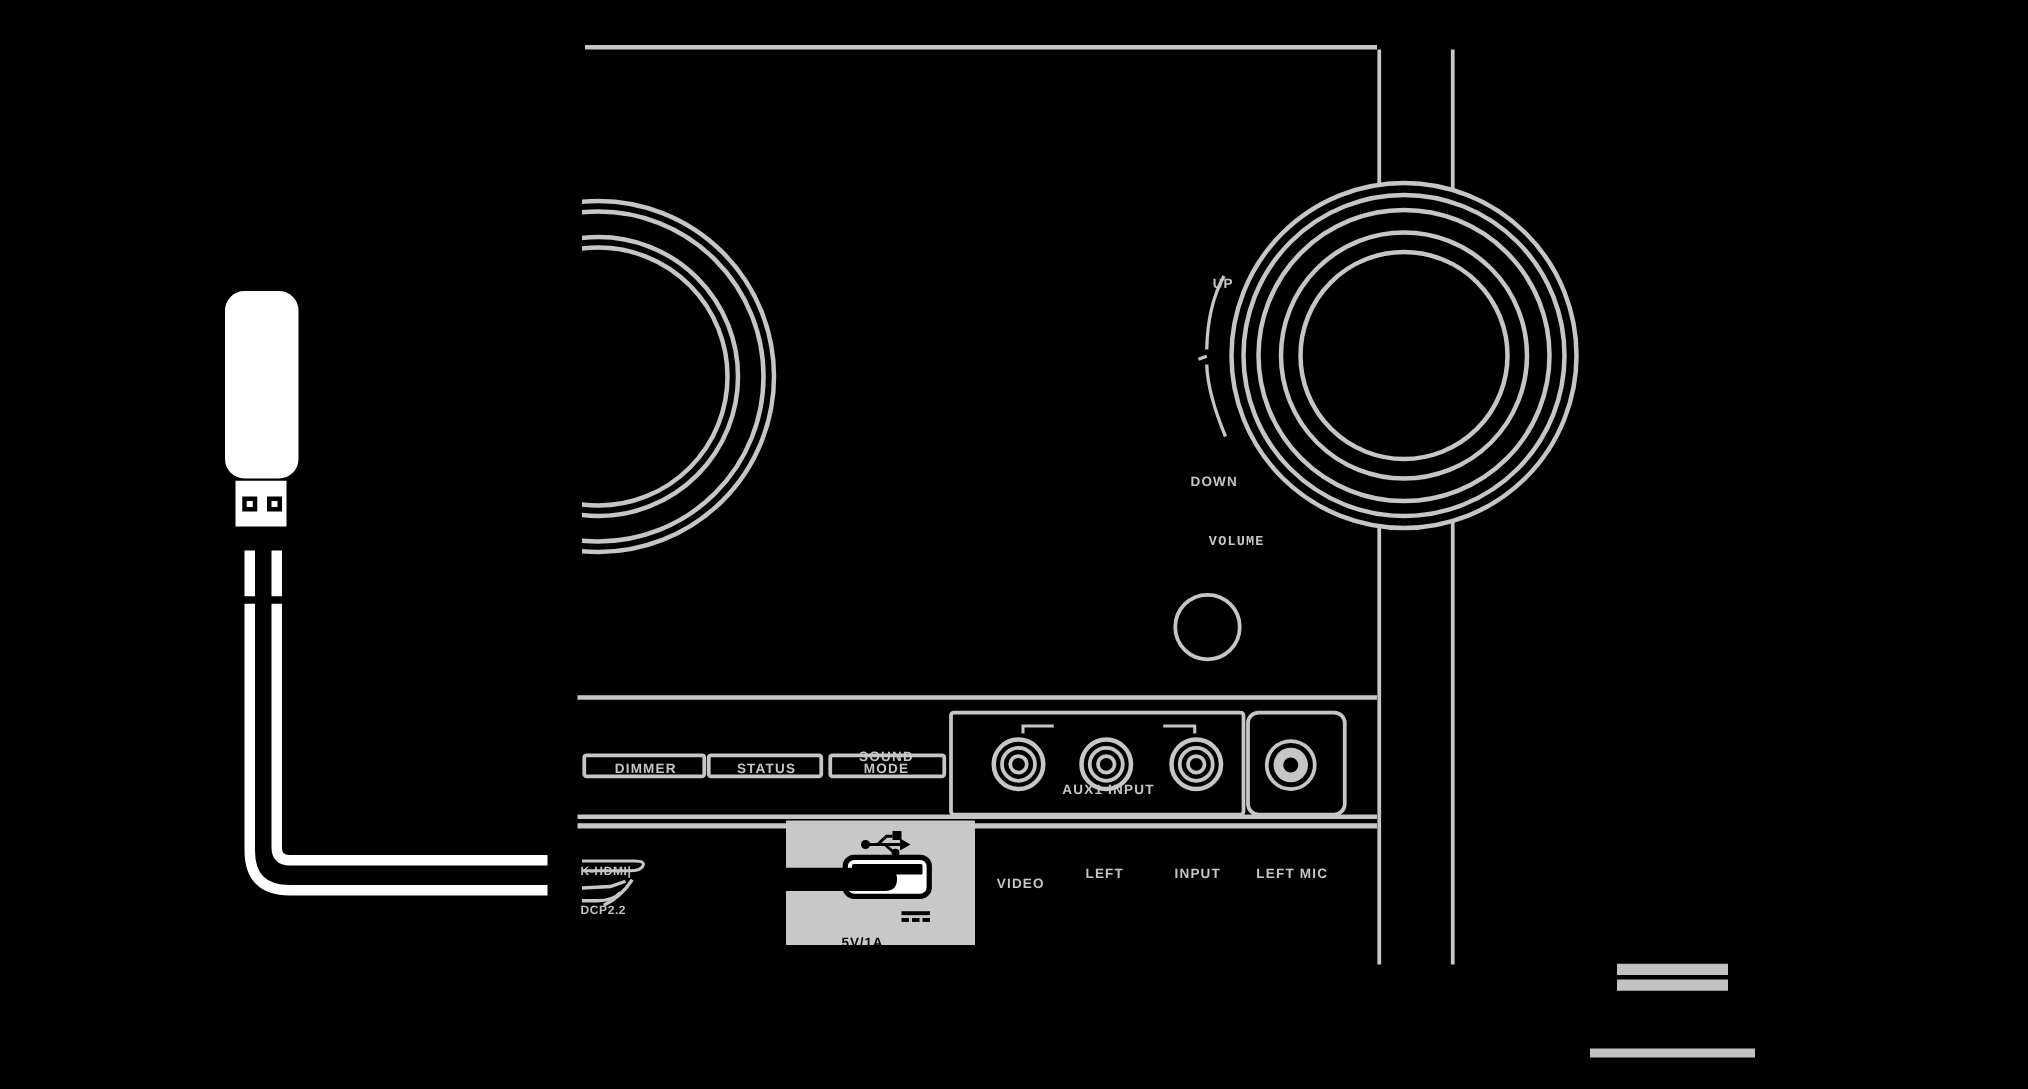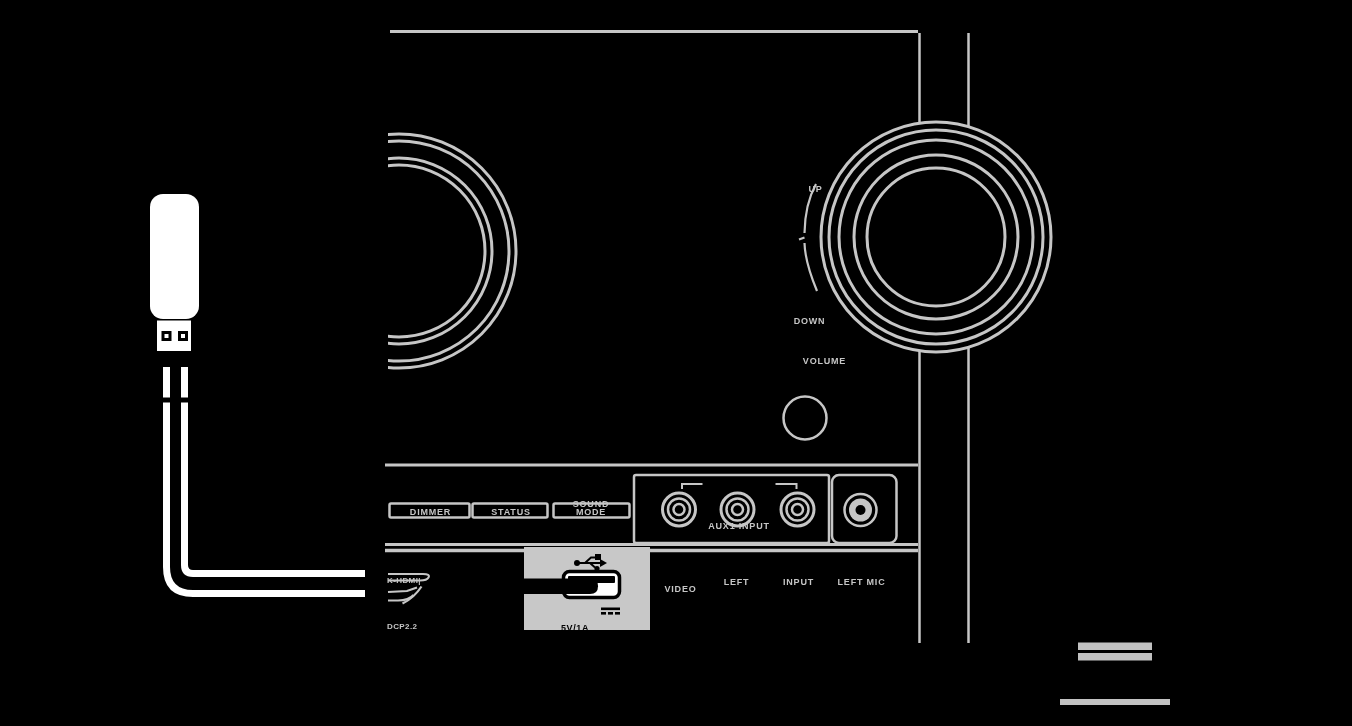--- a/index.html
+++ b/index.html
@@ -143,32 +143,32 @@
     <g fill="#c2c2c2">
       <rect x="1078" y="642.5" width="74" height="7.5"></rect>
       <rect x="1078" y="653" width="74" height="7.5"></rect>
       <rect x="1060" y="699" width="110" height="6"></rect>
     </g>
   </svg>
 
 
   <div class="lbl f9 ctr" style="left:815.5px;top:166px;">UP</div>
   <div class="lbl f9 ctr" style="left:809.5px;top:297.5px;">DOWN</div>
-  <div class="lbl f9 ctr" style="left:824.5px;top:337.5px;">VOLUME</div>
+  <div class="lbl f9 ctr" style="left:824.5px;top:337.5px;font-family:Liberation Mono, monospace;">VOLUME</div>
 
   <div class="lbl f9 ctr" style="left:430.5px;top:489px;">DIMMER</div>
   <div class="lbl f9 ctr" style="left:511px;top:489px;">STATUS</div>
   <div class="lbl f9 ctr two-line" style="left:591px;top:480.5px;">
     <div>SOUND</div>
     <div>MODE</div>
   </div>
 
   <div class="lbl f9 ctr" style="left:739px;top:503px;">AUX1 INPUT</div>
   <div class="lbl f9 ctr" style="left:680.5px;top:566px;">VIDEO</div>
   <div class="lbl f9 ctr" style="left:736.5px;top:558.5px;text-align:center;">LEFT</div>
   <div class="lbl f9 ctr" style="left:798.5px;top:558.5px;">INPUT</div>
   <div class="lbl f9 ctr" style="left:861.5px;top:558.5px;">LEFT MIC</div>
 
   <div class="lbl f8" style="left:387px;top:557.5px;">K-HDMI|</div>
-  <div class="lbl f8" style="left:387px;top:604px;text-align:right;">DCP2.2</div>
+  <div class="lbl f8" style="left:387px;top:584px;text-align:right;">DCP2.2</div>
 
   <div class="lbl f9 black" style="left:561px;top:604.5px;letter-spacing:0.6px;">5V/1A</div>
 </div>
 
 </body></html>

